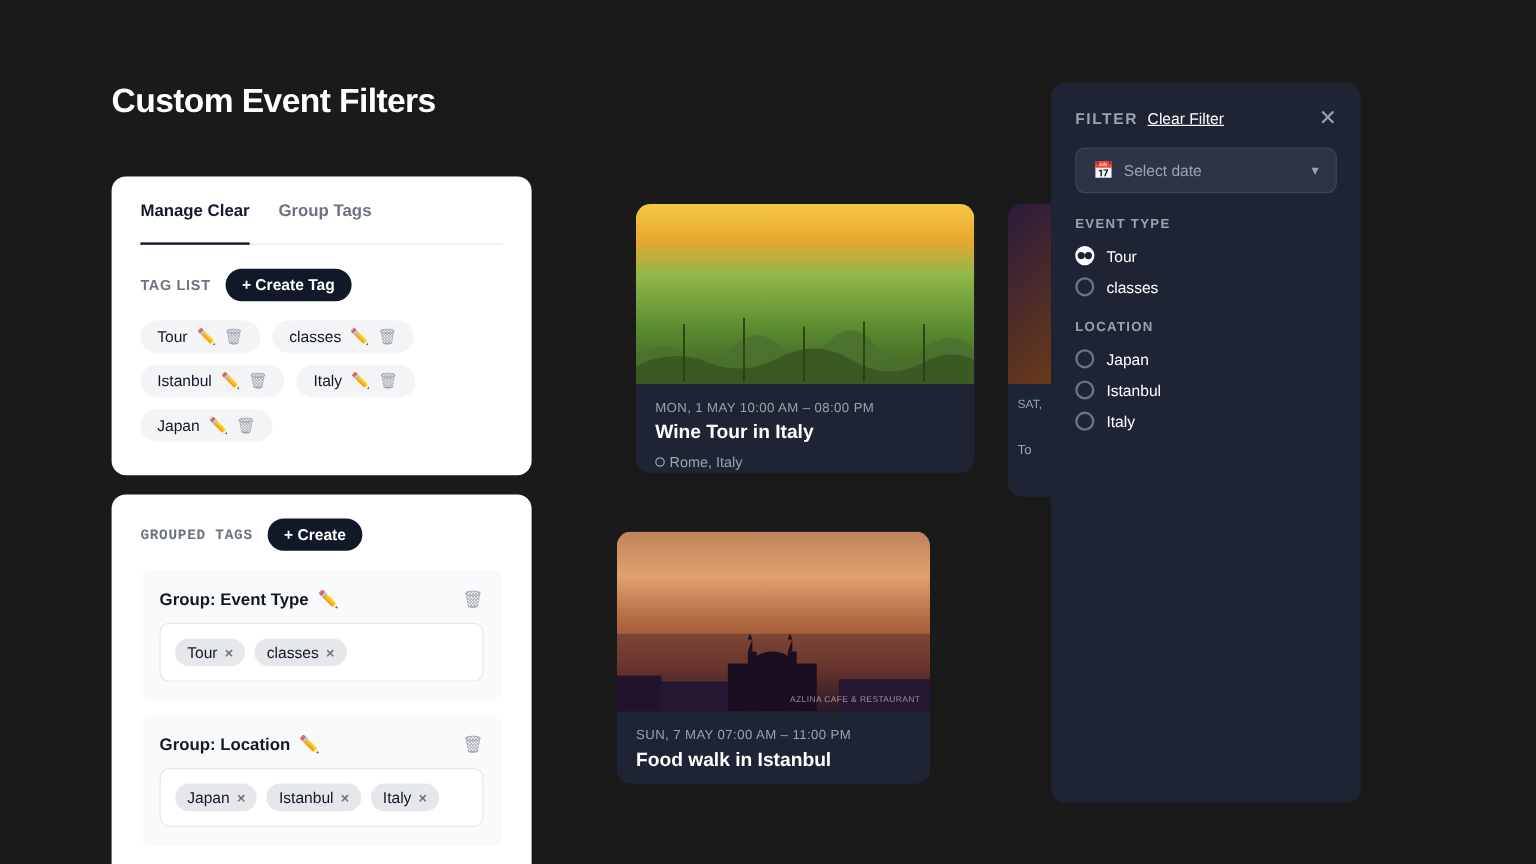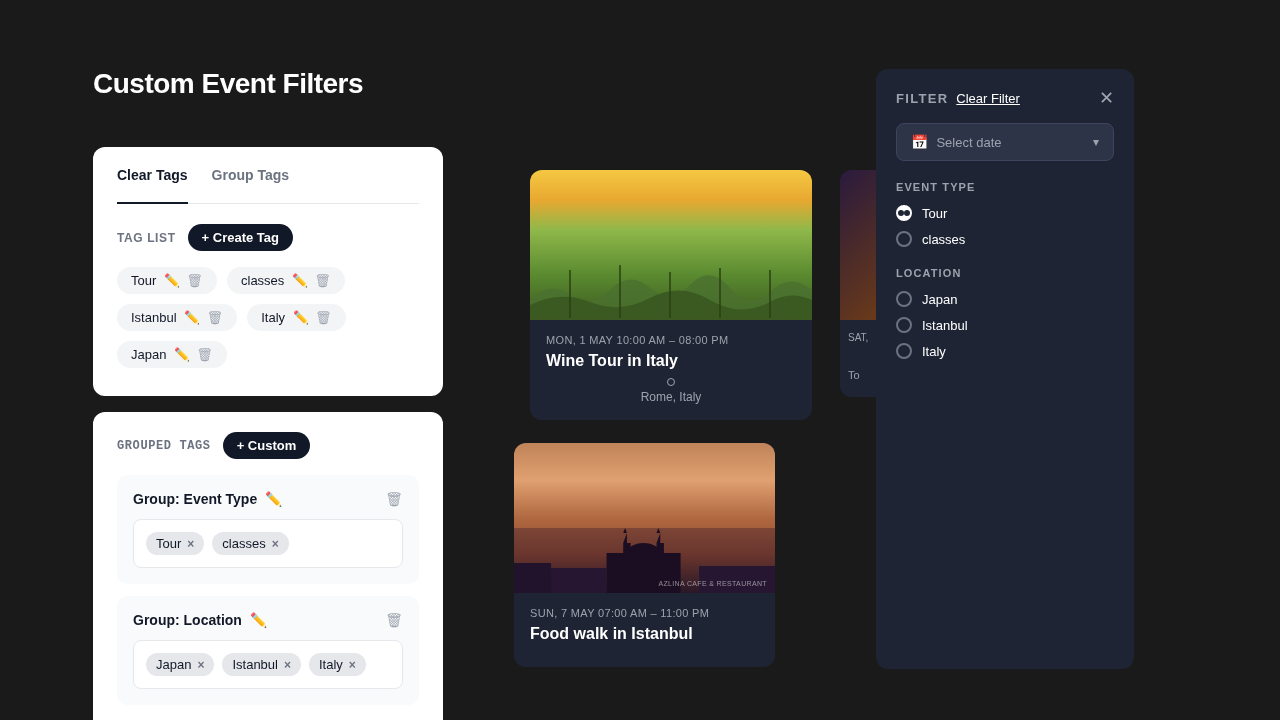--- a/index.html
+++ b/index.html
@@ -217,21 +217,21 @@
     }
 
     .group-tag-remove {
       color: #6b7280;
       cursor: pointer;
       font-size: 12px;
       font-weight: 700;
     }
 
     .event-info {
-      padding: 14px 16px 16px;
+      padding: 14px 16px 2px;
       background: #1e2433;
     }
 
     .event-meta {
       font-size: 11px;
       color: #9ca3af;
       margin-bottom: 6px;
       text-transform: uppercase;
       letter-spacing: 0.03em;
     }
@@ -242,21 +242,20 @@
       color: #ffffff;
       margin-bottom: 8px;
     }
 
     .event-location {
       display: flex;
       align-items: center;
       gap: 4px;
       font-size: 12px;
       color: #9ca3af;
-      flex-direction: column;
     }
 
     .location-dot {
       width: 8px;
       height: 8px;
       border-radius: 50%;
       border: 1.5px solid #9ca3af;
       display: inline-block;
     }
 
@@ -431,21 +430,21 @@
   </style>
 </head>
 <body>
 
 <h1 class="page-title">Custom Event Filters</h1>
 
 <div class="left-panel">
   <div class="manage-tags-card">
 
     <div class="tabs-row">
-      <div class="tab active">Clear Tags</div>
+      <div class="tab active">Manage Clear</div>
       <div class="tab">Group Tags</div>
     </div>
 
     <div class="tag-list-header">
       <span class="tag-list-label">TAG LIST</span>
       <button class="create-tag-btn">+ Create Tag</button>
     </div>
 
     <div class="tags-grid">
       <div class="tag-item">
@@ -482,21 +481,21 @@
           <span class="tag-icon">✏️</span>
           <span class="tag-icon">🗑</span>
         </div>
       </div>
     </div>
   </div>
 
   <div class="grouped-tags-card">
     <div class="grouped-header">
       <span class="grouped-label">GROUPED TAGS</span>
-      <button class="create-btn">+ Custom</button>
+      <button class="create-btn">+ Create</button>
     </div>
 
     <div class="group-card">
       <div class="group-card-header">
         <div class="group-title-row">
           <span class="group-title">Group: Event Type</span>
           <span class="group-edit-icon">✏️</span>
         </div>
         <span class="group-delete-icon">🗑</span>
       </div>
@@ -556,21 +555,21 @@
     <div class="event-name">Wine Tour in Italy</div>
     <div class="event-location">
       <span class="location-dot"></span>
       <span>Rome, Italy</span>
     </div>
   </div>
 </div>
 
 <div style="position:absolute; top:170px; left:840px; width:36px; border-radius:12px 0 0 12px; overflow:hidden; background:#1e2433;">
   <div class="partial-scene" style="height:150px;"></div>
-  <div style="padding:12px 8px 16px; background:#1e2433;">
+  <div style="padding:12px 8px 33px; background:#1e2433;">
     <div style="font-size:10px;color:#9ca3af;margin-bottom:4px;">SAT,</div>
     <div style="font-size:14px;font-weight:700;color:#fff;margin-bottom:6px;margin-left:36px;">Ran</div>
     <div style="font-size:11px;color:#9ca3af;">To</div>
   </div>
 </div>
 
 <div style="position:absolute; top:443px; left:514px; width:261px; border-radius:12px; overflow:hidden; background:#1e2433;">
   <div class="istanbul-scene">
     <div class="istanbul-bg"></div>
     <svg style="position:absolute;bottom:0;left:0;right:0;width:100%;height:65px;" viewBox="0 0 282 65" preserveAspectRatio="none">

